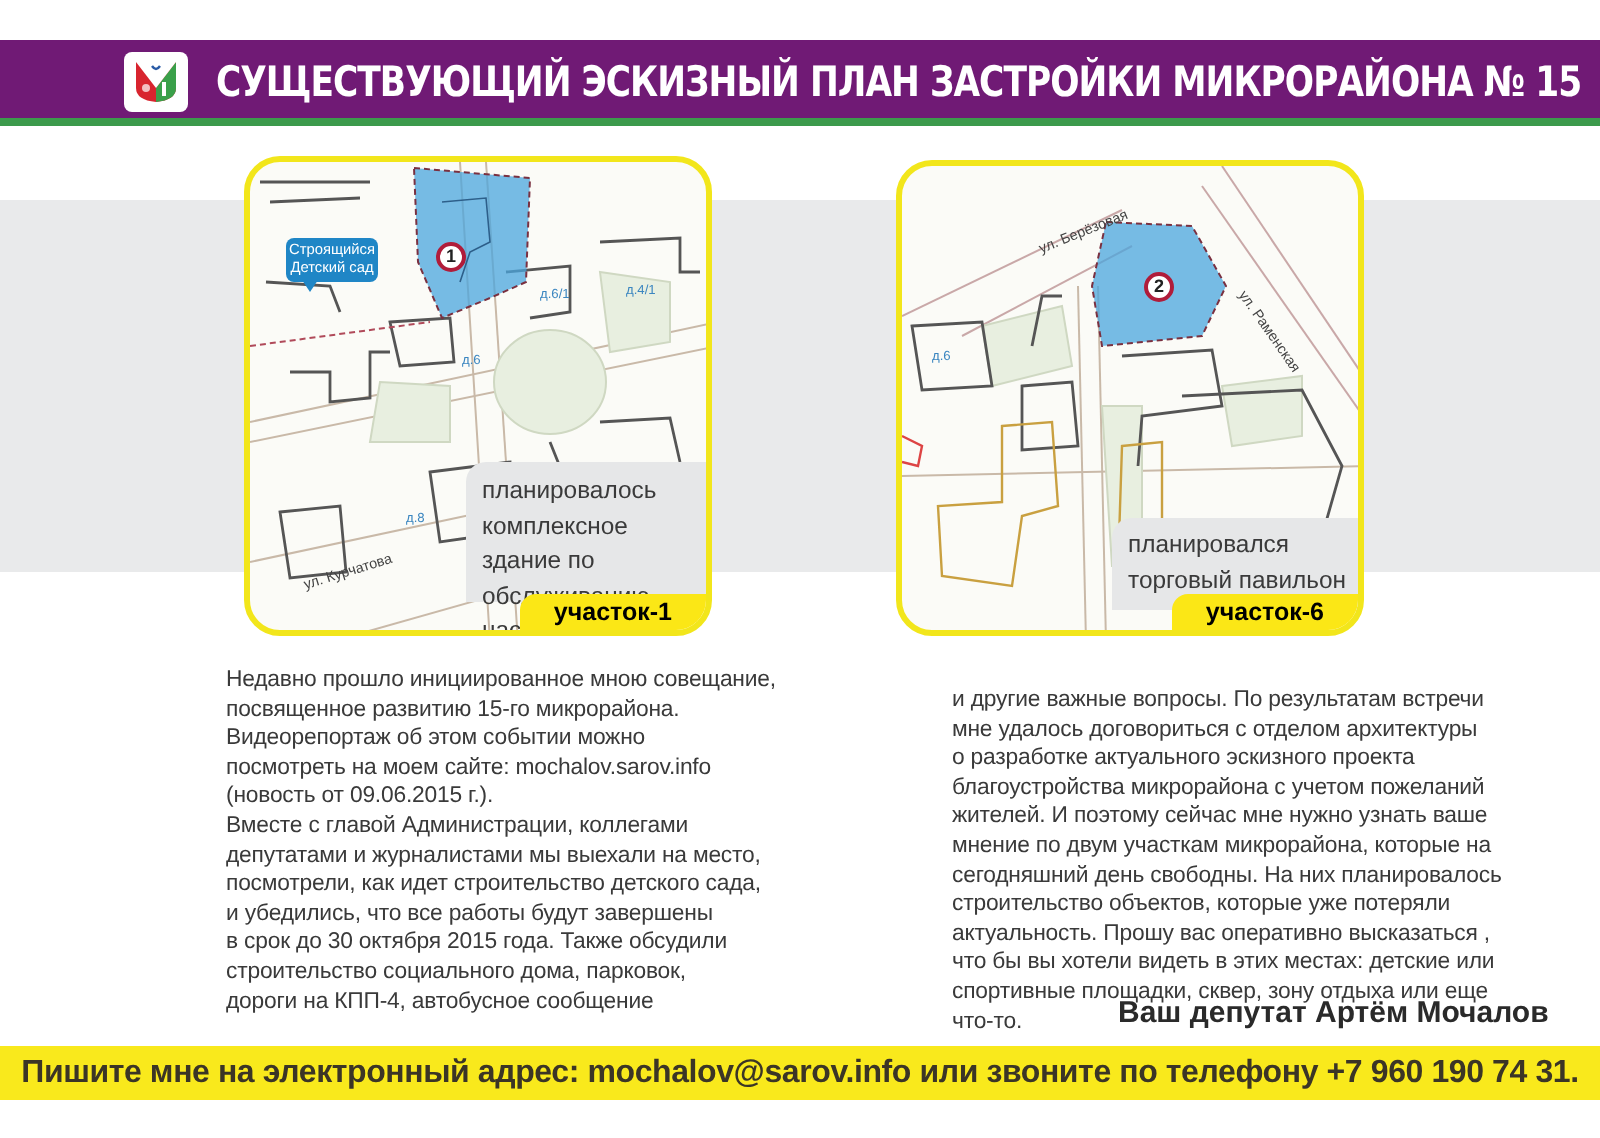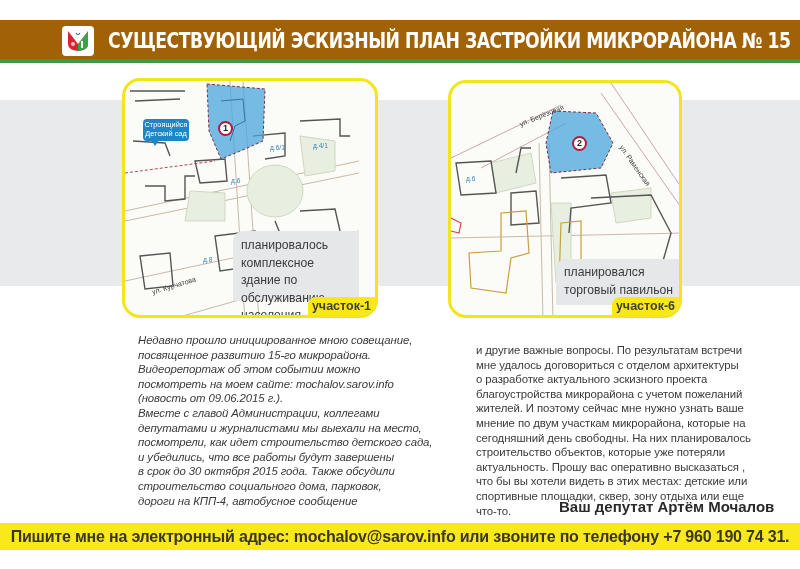--- a/index.html
+++ b/index.html
@@ -1,45 +1,45 @@
 <!DOCTYPE html>
 <html><head>
 <meta charset="utf-8">
 <style>
   * { box-sizing: border-box; margin: 0; padding: 0; }
   html, body { width: 800px; height: 569px; background: #ffffff; overflow: hidden; }
   body { position: relative; font-family: "Liberation Sans", "DejaVu Sans", sans-serif; color: #333; }
 
-  .header { position: absolute; left: 0; top: 20px; width: 800px; height: 43px; background: #a16207; border-bottom: 4px solid #3c9a4c; }
+  .header { position: absolute; left: 0; top: 20px; width: 800px; height: 43px; background: #701a75; border-bottom: 4px solid #3c9a4c; }
   .logo { position: absolute; left: 62px; top: 6px; width: 32px; height: 30px; background: #fff; border-radius: 4px; }
   .logo svg { position: absolute; left: 5px; top: 4px; }
   .title { position: absolute; left: 108px; top: 4px; height: 34px; line-height: 34px; color: #ffffff; font-family: "DejaVu Sans", sans-serif; font-weight: bold; font-size: 21px; letter-spacing: -0.6px; transform: scaleX(0.82); transform-origin: left center; white-space: nowrap; }
 
   .band { position: absolute; left: 0; top: 100px; width: 800px; height: 186px; background: #e9eaeb; }
 
   .map { position: absolute; border: 3px solid #f2e61b; border-radius: 18px; background: #fbfbf7; overflow: hidden; }
   .map svg.bg { position: absolute; left: 0; top: 0; }
-  .map1 { left: 122px; top: 78px; width: 256px; height: 240px; }
+  .map1 { left: 122px; top: 78px; width: 234px; height: 240px; }
   .map2 { left: 448px; top: 80px; width: 234px; height: 238px; }
 
   .caption { position: absolute; background: #e6e7e8; border-radius: 10px 0 0 0; color: #3a3a3a; font-size: 12.2px; line-height: 17.5px; padding: 6px 8px; }
   .map1 .caption { left: 108px; top: 150px; width: 126px; height: 70px; }
   .map2 .caption { left: 105px; top: 176px; width: 129px; height: 46px; padding-top: 5px; }
-  .tag { position: absolute; background: #fbe716; color: #404040; font-weight: bold; font-size: 12.5px; height: 18px; line-height: 18px; padding: 0 4px; border-radius: 8px 0 6px 0; }
+  .tag { position: absolute; background: #fbe716; color: #000000; font-weight: bold; font-size: 12.5px; height: 18px; line-height: 18px; padding: 0 17px; border-radius: 8px 0 6px 0; }
   .map1 .tag { right: 0; bottom: 0; }
   .map2 .tag { right: 0; bottom: 0; }
 
   .bubble { position: absolute; left: 18px; top: 38px; width: 46px; height: 22px; background: #1f86c6; color: #fff; font-size: 7.4px; line-height: 8.5px; text-align: center; padding-top: 2px; border-radius: 4px; }
   .bubble:after { content: ""; position: absolute; left: 8px; bottom: -5px; border-left: 4px solid transparent; border-right: 4px solid transparent; border-top: 6px solid #1f86c6; }
   .num-marker { position: absolute; width: 15px; height: 15px; border-radius: 50%; background: #fff; border: 2px solid #b01c3a; color: #222; font-size: 9px; font-weight: bold; text-align: center; line-height: 11px; }
   .street { position: absolute; font-size: 7.2px; color: #444; white-space: nowrap; }
   .house { position: absolute; font-size: 6.6px; color: #3b86c0; }
 
   .text { position: absolute; font-size: 11.4px; line-height: 14.6px; color: #3a3a3a; white-space: pre-line; letter-spacing: -0.1px; }
-  .text-left { left: 138px; top: 333px; width: 300px; font-style: italic; }
+  .text-left { left: 113px; top: 333px; width: 300px; }
   .text-right { left: 476px; top: 343px; width: 280px; }
   .signature { position: absolute; left: 559px; top: 498px; font-size: 15px; font-weight: bold; color: #2a2a2a; white-space: nowrap; }
 
   .footer { position: absolute; left: 0; top: 523px; width: 800px; height: 27px; background: #f9e91c; }
   .footer-text { position: absolute; left: 0; width: 800px; top: 0; height: 27px; line-height: 27px; text-align: center; font-weight: bold; color: #3b3526; font-size: 16px; letter-spacing: -0.2px; white-space: nowrap; }
 </style>
 </head>
 <body>
 
 <div class="header">

